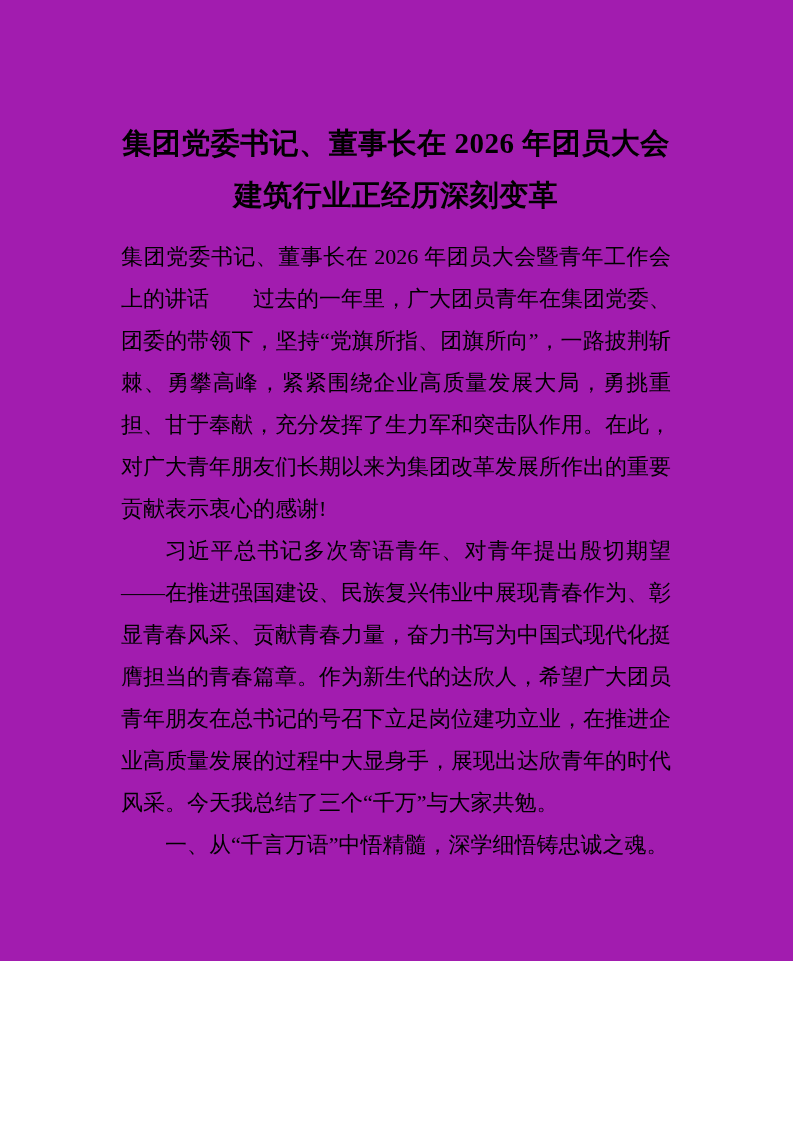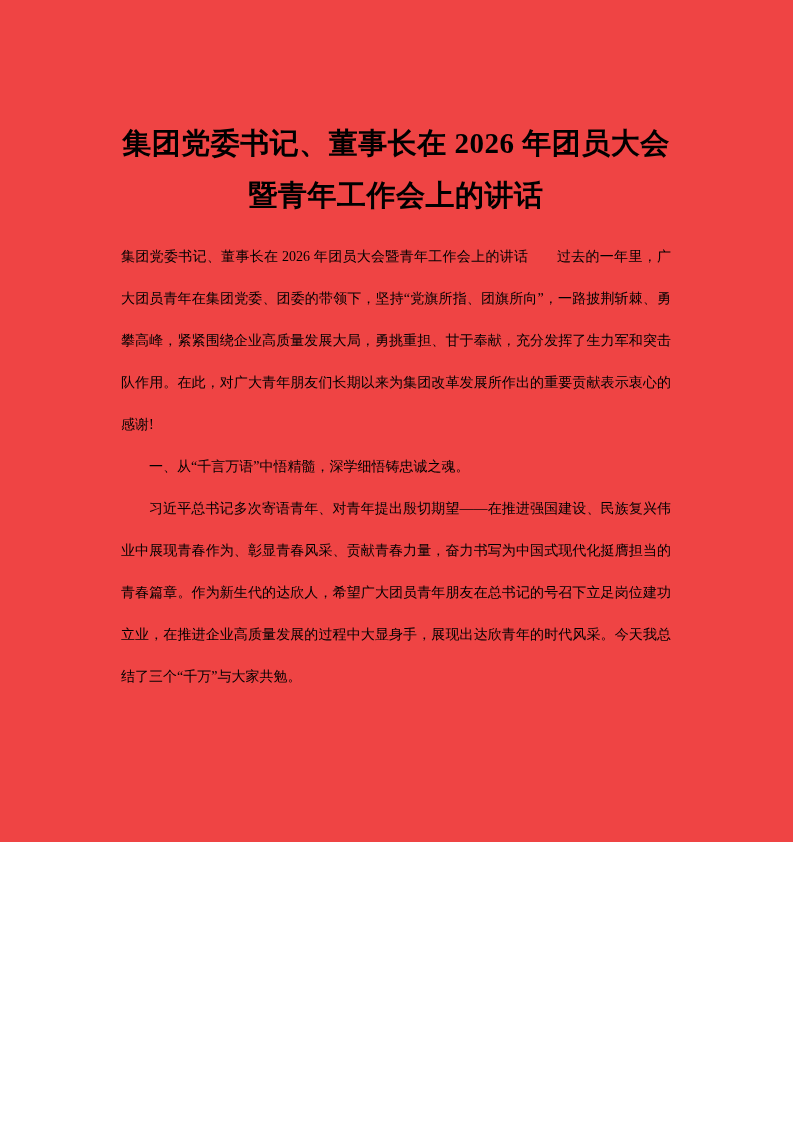--- a/index.html
+++ b/index.html
@@ -3,58 +3,58 @@
 <meta charset="utf-8">
 <style>
   html, body {
     margin: 0;
     padding: 0;
     background: #ffffff;
   }
   .page {
     position: relative;
     width: 793px;
-    height: 842px;
-    background: #ef4444;
+    height: 961px;
+    background: #a21caf;
     box-sizing: border-box;
     padding: 117px 122px 0 121px;
     overflow: hidden;
     color: #000000;
     font-family: "Liberation Serif", serif;
   }
   .doc-title {
     font-size: 29px;
     font-weight: bold;
     line-height: 52px;
     text-align: center;
     letter-spacing: 0.5px;
     margin: 0 0 15px 0;
   }
   .doc-body {
-    font-size: 14px;
+    font-size: 22px;
     line-height: 42px;
     text-align: justify;
   }
   .doc-body p {
     margin: 0;
     padding: 0;
   }
   .doc-body p.indent {
     text-indent: 2em;
   }
 </style>
 </head>
 <body>
 
 <div class="page">
 
   <div class="doc-title">
     <div>集团党委书记、董事长在 2026 年团员大会</div>
-    <div>暨青年工作会上的讲话</div>
+    <div>建筑行业正经历深刻变革</div>
   </div>
 
   <div class="doc-body">
     <p>集团党委书记、董事长在 2026 年团员大会暨青年工作会上的讲话　　过去的一年里，广大团员青年在集团党委、团委的带领下，坚持“党旗所指、团旗所向”，一路披荆斩棘、勇攀高峰，紧紧围绕企业高质量发展大局，勇挑重担、甘于奉献，充分发挥了生力军和突击队作用。在此，对广大青年朋友们长期以来为集团改革发展所作出的重要贡献表示衷心的感谢!</p>
+    <p class="indent">习近平总书记多次寄语青年、对青年提出殷切期望——在推进强国建设、民族复兴伟业中展现青春作为、彰显青春风采、贡献青春力量，奋力书写为中国式现代化挺膺担当的青春篇章。作为新生代的达欣人，希望广大团员青年朋友在总书记的号召下立足岗位建功立业，在推进企业高质量发展的过程中大显身手，展现出达欣青年的时代风采。今天我总结了三个“千万”与大家共勉。</p>
     <p class="indent">一、从“千言万语”中悟精髓，深学细悟铸忠诚之魂。</p>
-    <p class="indent">习近平总书记多次寄语青年、对青年提出殷切期望——在推进强国建设、民族复兴伟业中展现青春作为、彰显青春风采、贡献青春力量，奋力书写为中国式现代化挺膺担当的青春篇章。作为新生代的达欣人，希望广大团员青年朋友在总书记的号召下立足岗位建功立业，在推进企业高质量发展的过程中大显身手，展现出达欣青年的时代风采。今天我总结了三个“千万”与大家共勉。</p>
   </div>
 
 </div>
 
 </body></html>

